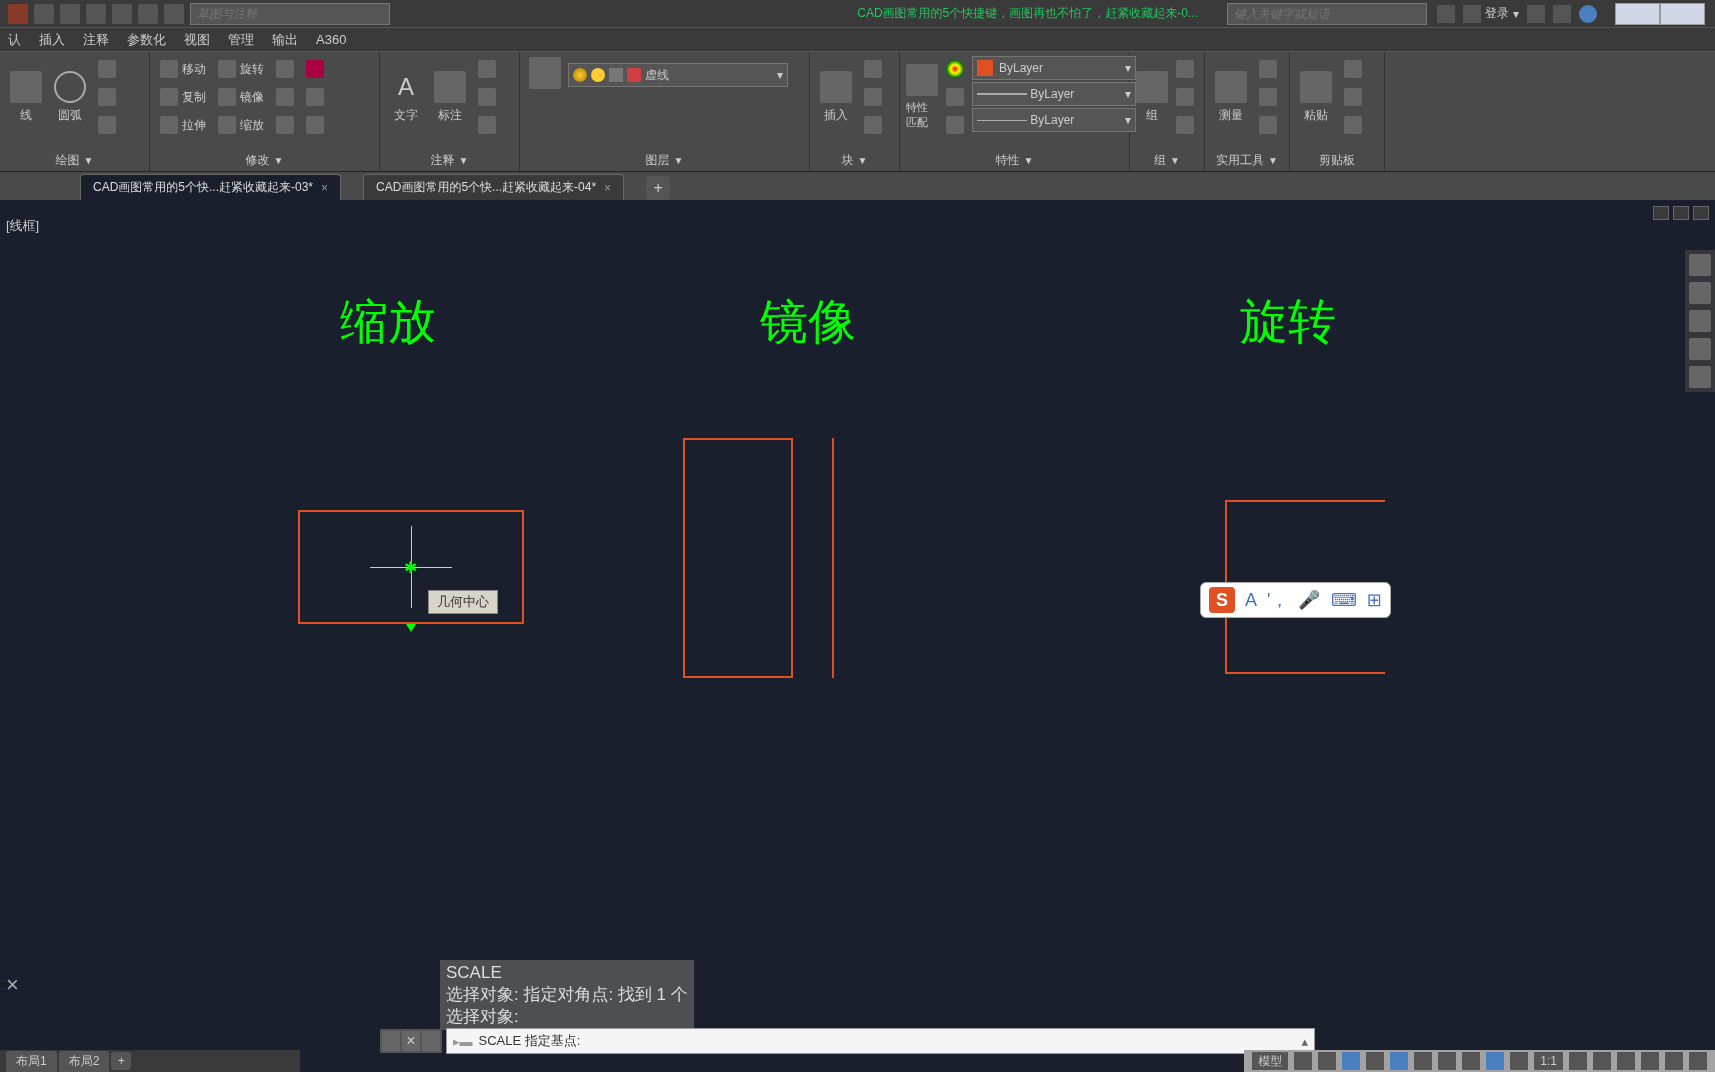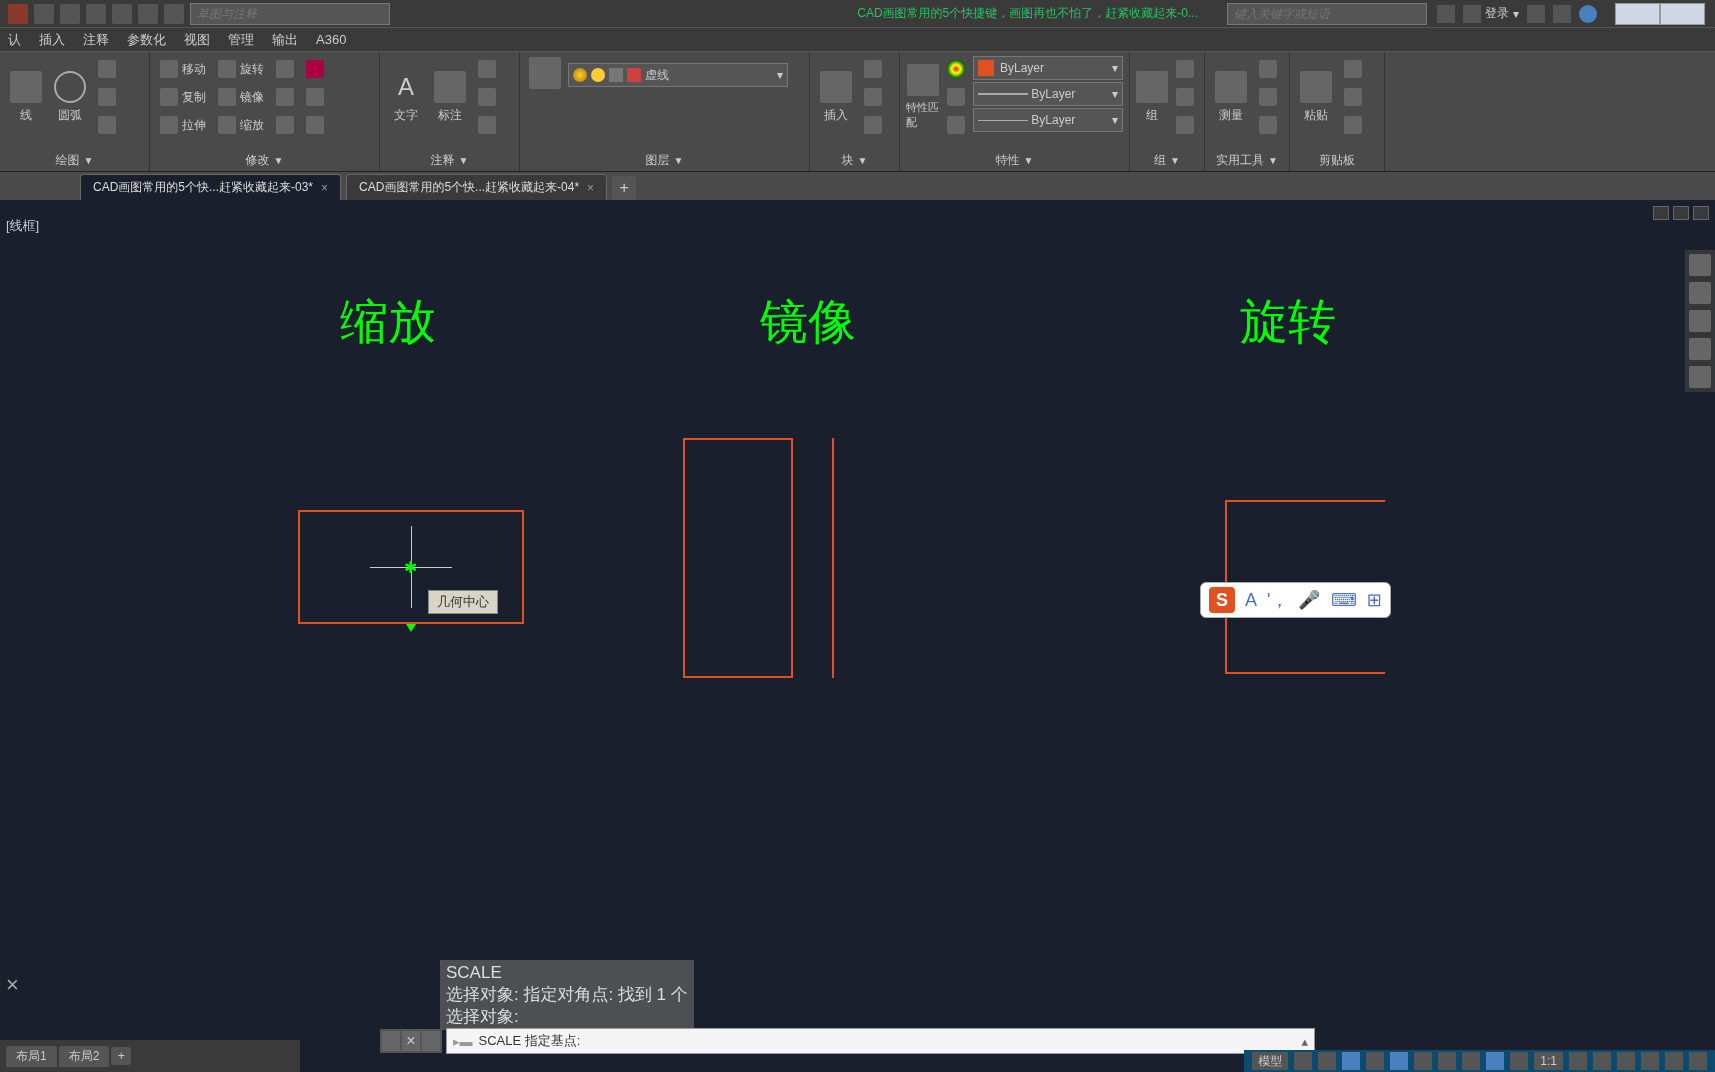--- a/index.html
+++ b/index.html
@@ -41,26 +41,26 @@
 
 
 .layer-combo { display:flex; align-items:center; width:220px; height:24px; background:#555; border:1px solid #777; padding:0 4px; gap:4px; font-size:12px; }
 .sw { width:14px; height:14px; }
 .sw.bulb { background:radial-gradient(#ffcc33,#aa7700); border-radius:50%; }
 .sw.sun { background:#ffcc33; border-radius:50%; }
 .sw.lock { background:#777; }
 .sw.color { background:#d04040; }
 
 
-.prop-combo { display:flex; align-items:center; width:150px; height:24px; background:#555; border:1px solid #777; padding:0 4px; font-size:12px; justify-content:space-between; }
+.prop-combo { display:flex; align-items:center; width:164px; height:24px; background:#555; border:1px solid #777; padding:0 4px; font-size:12px; justify-content:space-between; }
 .prop-combo .swatch { width:16px; height:16px; background:#e05020; margin-right:6px; }
 .prop-combo .linew { width:50px; height:2px; background:#aaa; }
 
 
-.doc-tabs { height:28px; background:#4a4a4a; display:flex; align-items:flex-end; padding:0 80px; gap:5px; }
+.doc-tabs { height:28px; background:#4a4a4a; display:flex; align-items:flex-end; padding:0 80px; gap:22px; }
 .doc-tab { height:26px; background:#3a3a3a; border:1px solid #666; border-bottom:none; border-radius:4px 4px 0 0; padding:0 12px; font-size:12px; display:flex; align-items:center; gap:8px; color:#ddd; }
 .doc-tab.active { background:#1a1f2e; }
 .doc-tab .close { cursor:pointer; color:#999; }
 .add-tab { width:24px; height:24px; background:#555; border-radius:4px; display:flex; align-items:center; justify-content:center; color:#ccc; cursor:pointer; }
 
 
 .draw-area { position:absolute; top:200px; left:0; right:0; bottom:30px; background:#1a1f2e; overflow:hidden; }
 .view-label { position:absolute; top:17px; left:6px; color:#ccc; font-size:13px; }
 .green-label { position:absolute; color:#00ff00; font-family:"SimSun","KaiTi",serif; font-size:48px; }
 .rect { position:absolute; border:2px solid #e05020; }
@@ -79,26 +79,26 @@
 
 .cmd-area { position:absolute; bottom:42px; left:440px; background:rgba(100,100,100,0.7); padding:2px 6px; font-size:17px; color:#ddd; line-height:1.3; }
 .cmd-line { position:absolute; bottom:18px; left:380px; right:400px; height:26px; display:flex; align-items:center; gap:4px; }
 .cmd-handle { display:flex; gap:2px; background:#555; padding:2px; }
 .cmd-handle div { width:18px; height:20px; background:#666; }
 .cmd-input { flex:1; background:#f5f5f5; border:1px solid #999; height:26px; display:flex; align-items:center; padding:0 6px; font-size:13px; color:#333; position:relative; }
 .cmd-input .arrow { color:#999; margin-right:6px; }
 .cmd-input .caret { position:absolute; right:6px; color:#666; }
 
 
-.layout-tabs { position:absolute; bottom:0; left:0; height:32px; background:#3a3a3a; display:flex; align-items:center; padding:5px 6px; gap:2px; font-size:12px; width:300px; }
+.layout-tabs { position:absolute; bottom:0; left:0; height:22px; background:#3a3a3a; display:flex; align-items:center; padding:5px 6px; gap:2px; font-size:12px; width:300px; }
 .layout-tab { background:#555; padding:2px 10px; border-radius:3px 3px 0 0; cursor:pointer; }
 .layout-add { width:20px; height:18px; background:#555; border-radius:3px; display:flex; align-items:center; justify-content:center; cursor:pointer; }
 
 
-.status-bar { position:absolute; bottom:0; right:0; height:22px; background:#0c4a6e; display:flex; align-items:center; gap:6px; padding:0 8px; font-size:12px; }
+.status-bar { position:absolute; bottom:0; right:0; height:22px; background:#a3a3a3; display:flex; align-items:center; gap:6px; padding:0 8px; font-size:12px; }
 .sb-btn { height:18px; padding:0 6px; background:#555; display:flex; align-items:center; gap:2px; }
 .sb-icon { width:18px; height:18px; background:#555; }
 .sb-icon.blue { background:#4a80c0; }
 
 
 .dw-controls { position:absolute; top:6px; right:6px; display:flex; gap:4px; }
 .dw-btn { width:16px; height:14px; background:#3a3a3a; border:1px solid #666; }
 
 
 .nav-side { position:absolute; right:0; top:50px; width:30px; background:rgba(60,60,60,0.8); padding:4px 0; display:flex; flex-direction:column; gap:6px; align-items:center; }

